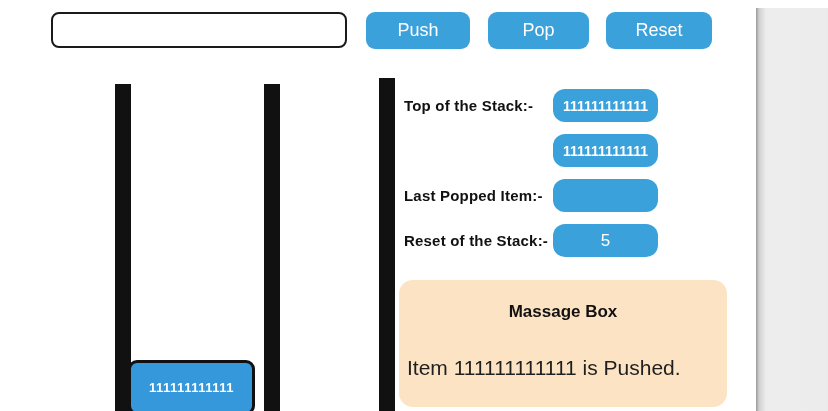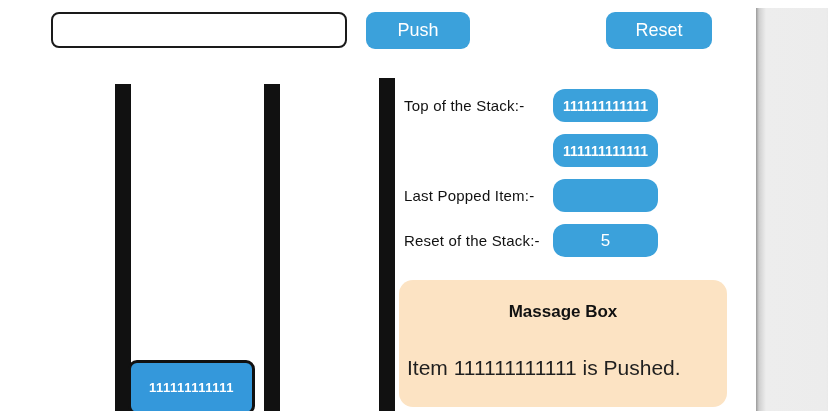--- a/index.html
+++ b/index.html
@@ -53,21 +53,21 @@
     background: #111111;
   }
 
   
   .info-row { position: absolute; left: 388px; width: 262px; height: 33px; }
   .row-0 { top: 81px; }  .row-1 { top: 126px; }
   .row-2 { top: 171px; } .row-3 { top: 216px; }
   .info-label {
     position: absolute; left: 0; top: 0; height: 33px;
     display: flex; align-items: center;
-    font-weight: normal; font-size: 15px; color: #111111;
+    font-weight: bold; font-size: 15px; color: #111111;
     letter-spacing: 0.2px;
   }
   .info-value {
     position: absolute; left: 157px; top: 0;
     width: 105px; height: 33px;
     background: #3ba1db; border-radius: 12px;
     color: #ffffff; font-weight: bold; font-size: 14px;
     display: flex; align-items: center; justify-content: center;
   }
   .row-3 .info-value { font-size: 17px; font-weight: normal; }
@@ -93,20 +93,21 @@
     background: linear-gradient(to right, #9a9a9a 0px, #cfcfcf 3px, #ededed 10px, #ececec 88%, #dcdcdc 100%);
   }
 </style>
 </head>
 <body>
 
 <div class="app">
 
   <input class="push-input" type="text" placeholder="" style="">
   <button class="btn btn-push">Push</button>
+  <button class="btn btn-pop">Pop</button>
   <button class="btn btn-reset">Reset</button>
 
   <div class="wall wall-left"></div>
   <div class="wall wall-right"></div>
   <div class="stack-item">111111111111</div>
 
   <div class="divider"></div>
 
   <div class="info-row row-0">
     <span class="info-label">Top of the Stack:-</span>

